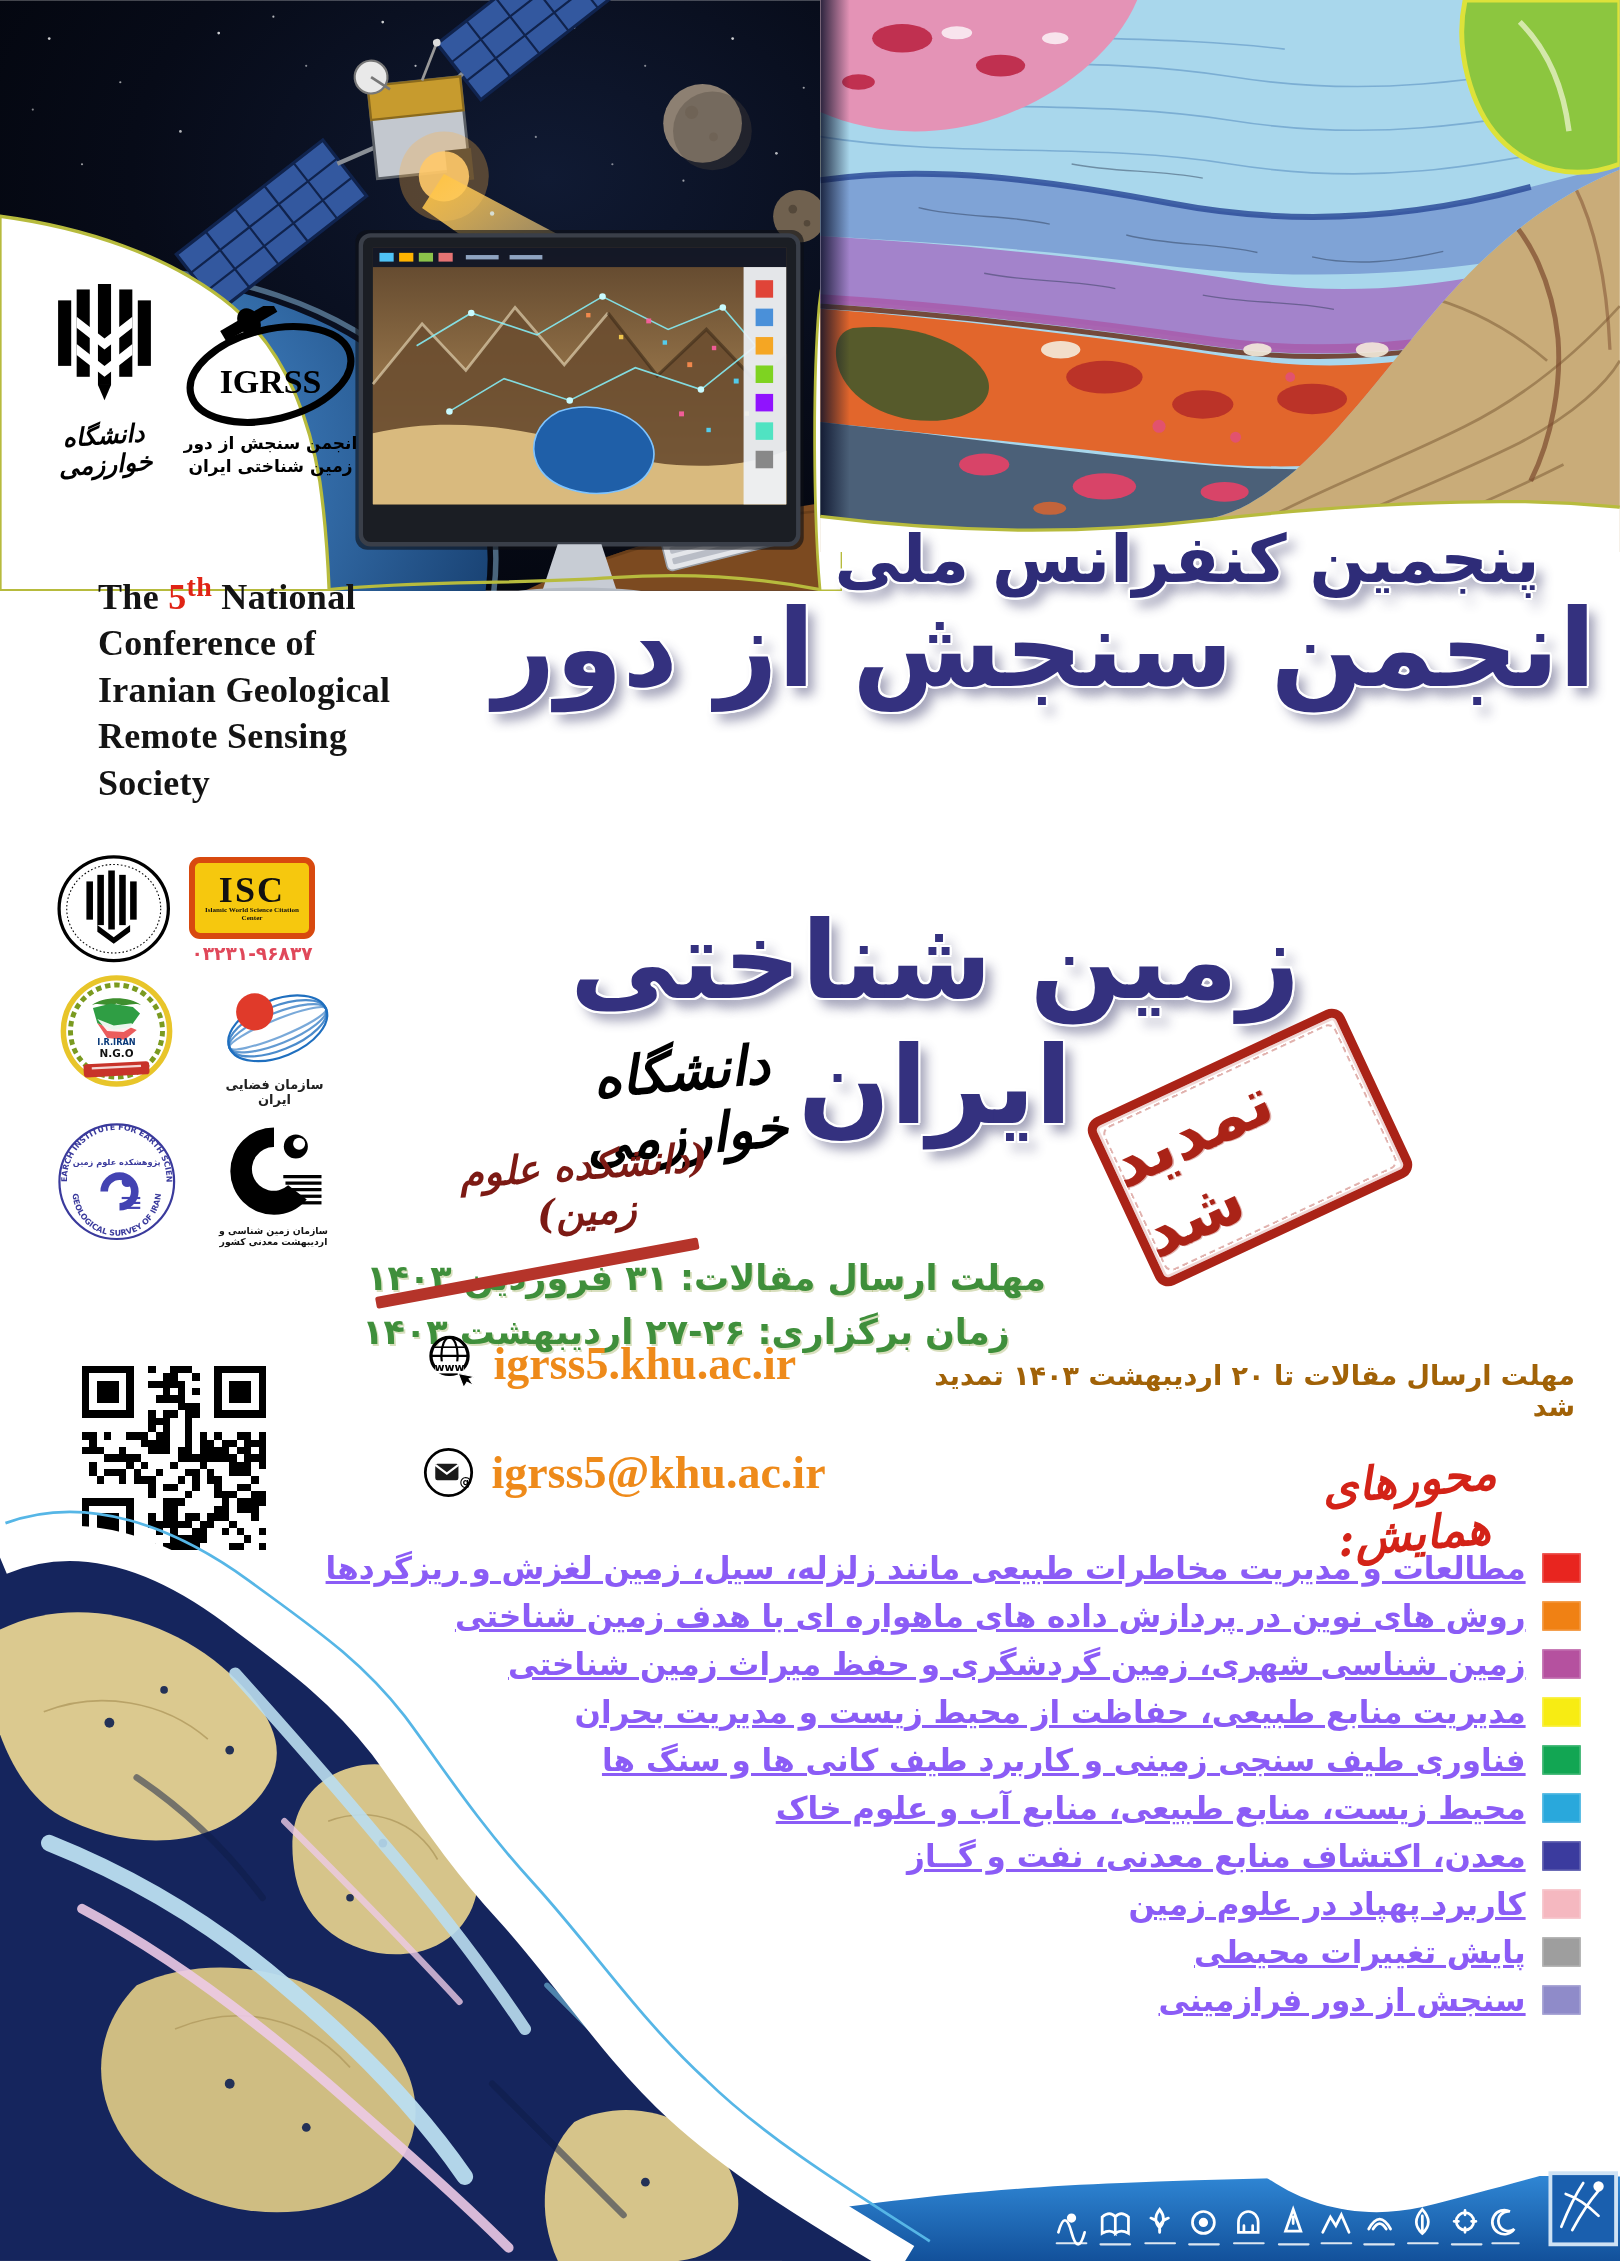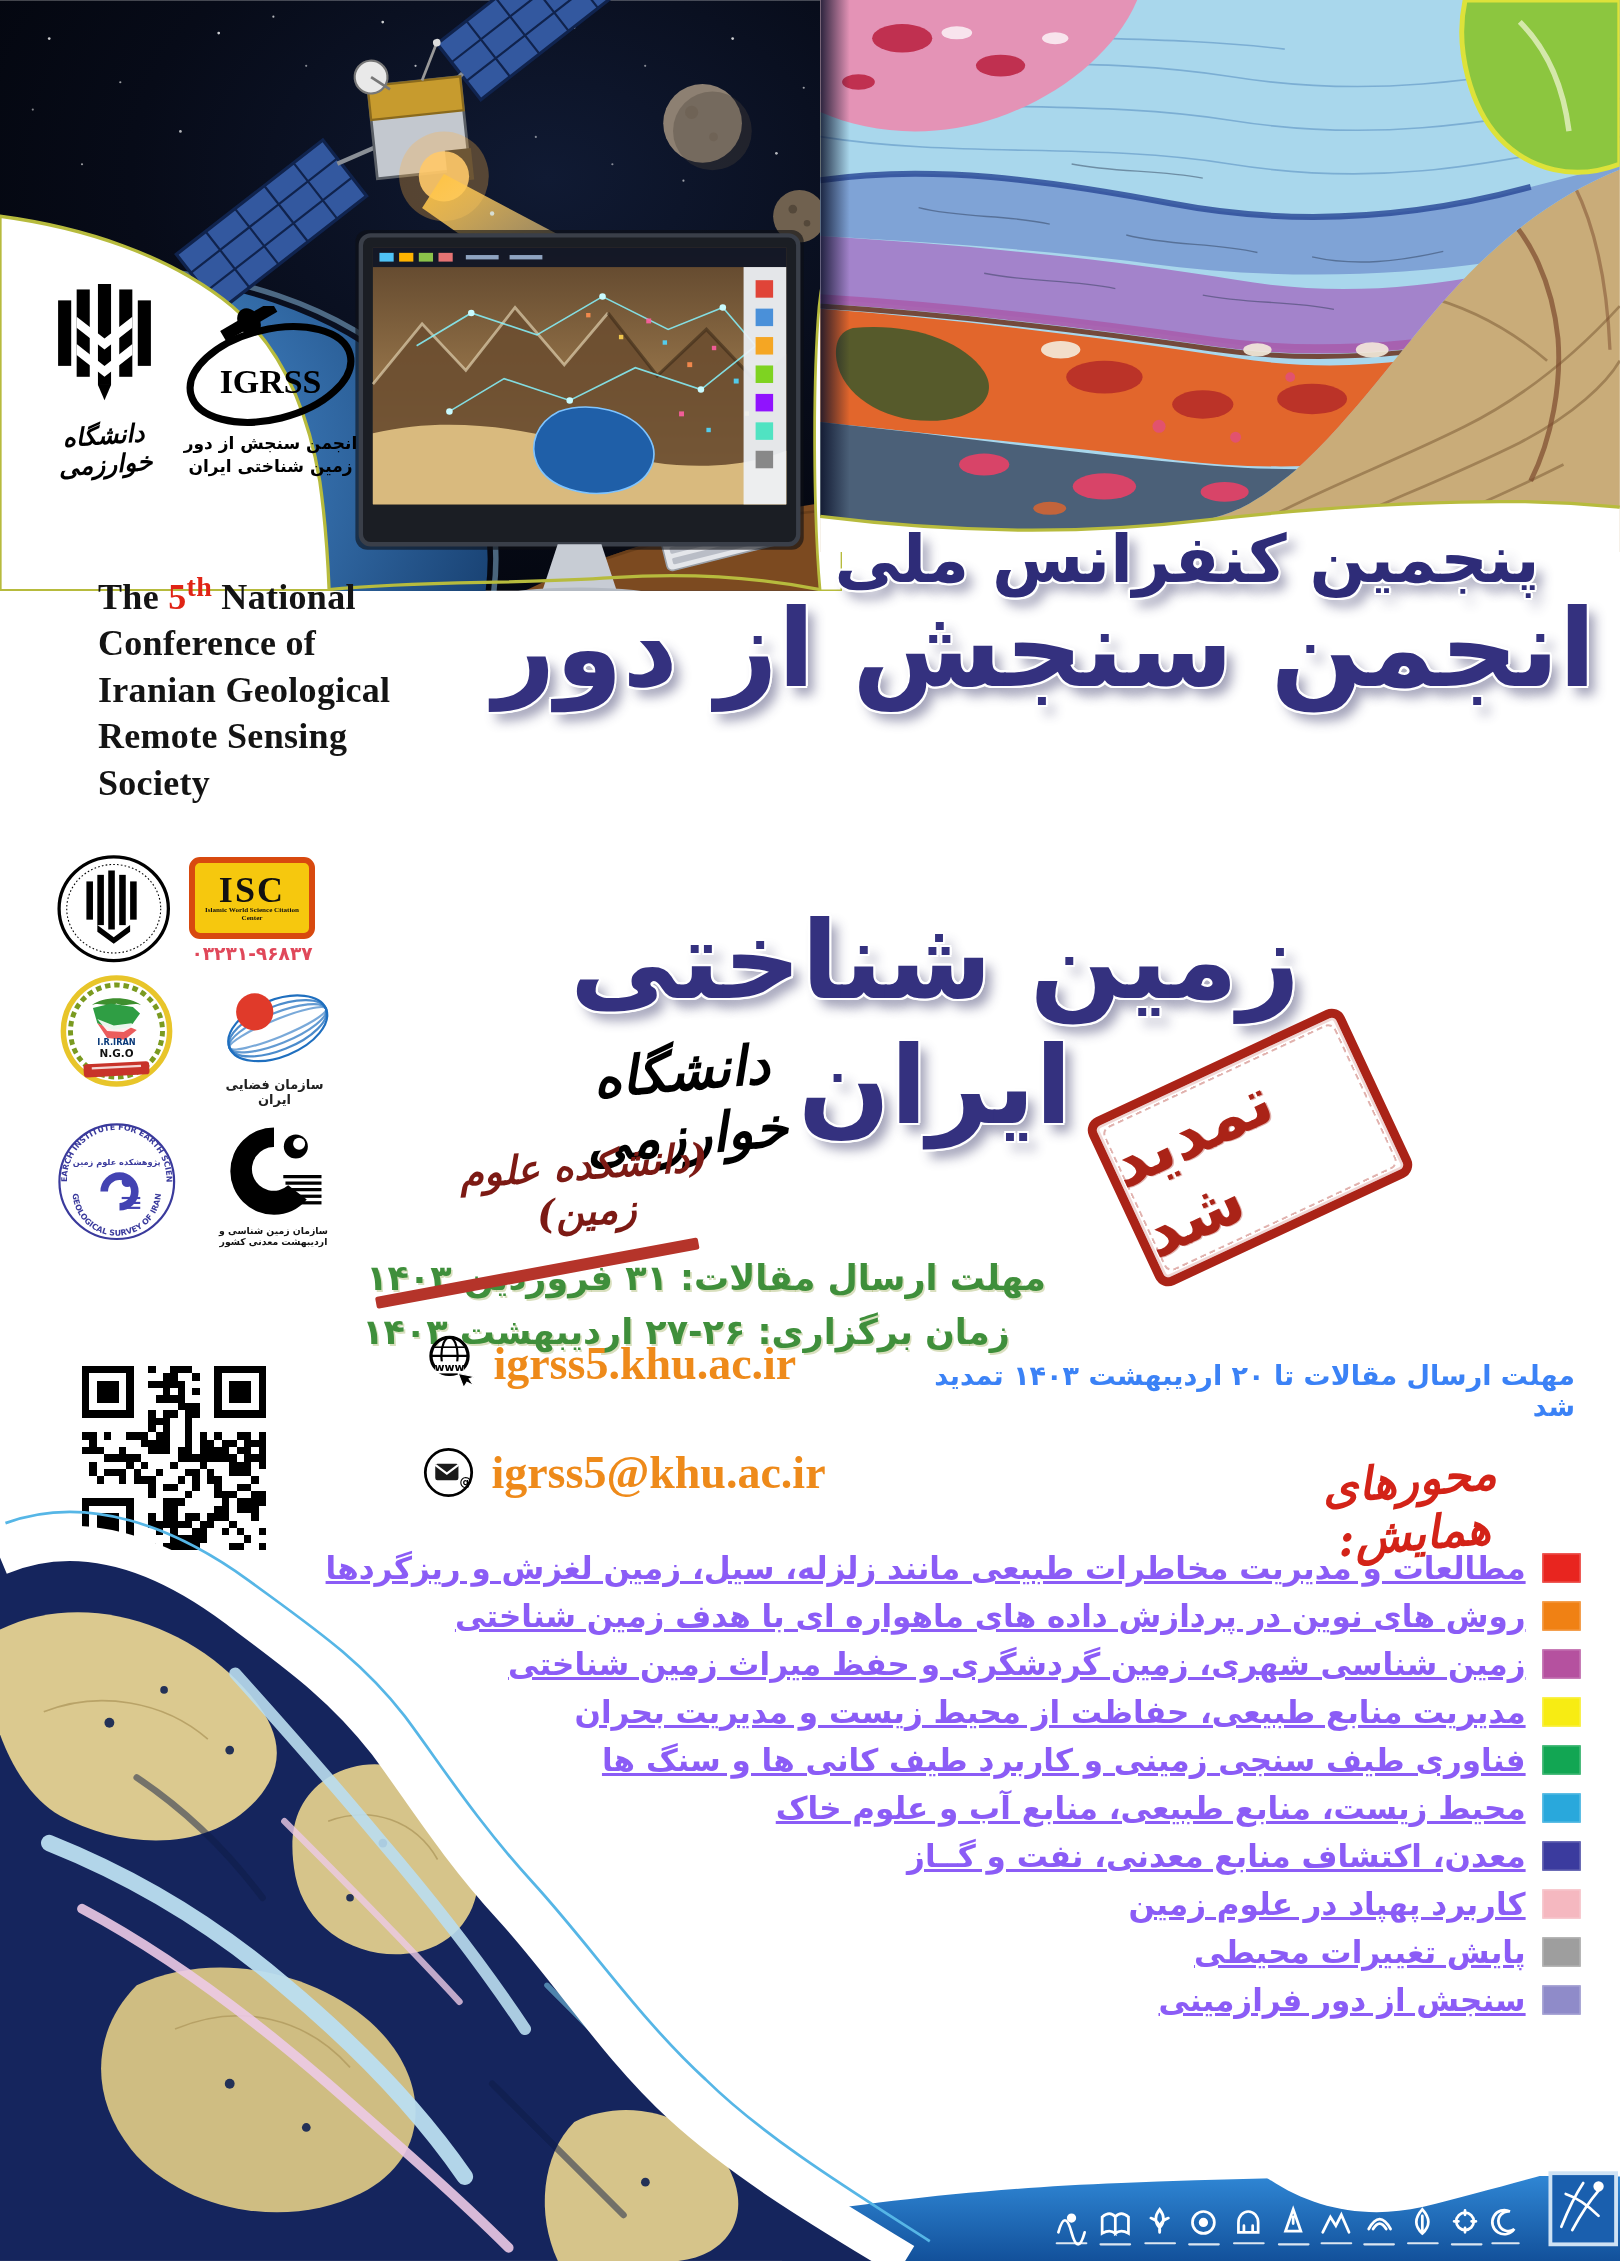--- a/index.html
+++ b/index.html
@@ -59,21 +59,21 @@
   .green2{left:314px;top:1312px;}
   .strike-bar{left:376px;top:1297px;width:328px;height:11.5px;background:#b5342a;
               transform:rotate(-10.5deg);transform-origin:left center;border-radius:2.2px;}
   .stamp{left:1109px;top:1055px;width:264px;height:167px;transform:rotate(-25deg);
          border:9.3px solid #aa2317;border-radius:14.2px;display:flex;align-items:center;justify-content:center;
          box-shadow:inset 0 0 0 2.7px rgba(170,35,23,.18);}
   .stamp::after{content:"";position:absolute;inset:4.4px;border:2.7px dashed rgba(170,35,23,.35);border-radius:8.8px;}
   .stamp-text{font:900 66px "DejaVu Sans",sans-serif;color:#aa2317;
               text-shadow:1.1px 1.1px 0 rgba(170,35,23,.35);}
   .ext-note{left:897px;top:1360px;width:678px;direction:rtl;text-align:right;
-            font:700 27px "DejaVu Sans",sans-serif;color:#3b82f6;}
+            font:700 27px "DejaVu Sans",sans-serif;color:#a16207;}
 
   
   #qr-svg{left:82px;top:1366px;}
   .link-row{display:flex;align-items:center;gap:16.4px;}
   .link-web{left:422px;top:1333px;}
   .link-mail{left:422px;top:1446px;}
   .link-text{font:700 46px "Liberation Serif","DejaVu Serif",serif;color:#ee8a1a;}
 
   
   .topics-heading{left:1253px;top:1453px;width:317px;text-align:center;transform:rotate(-5deg);

